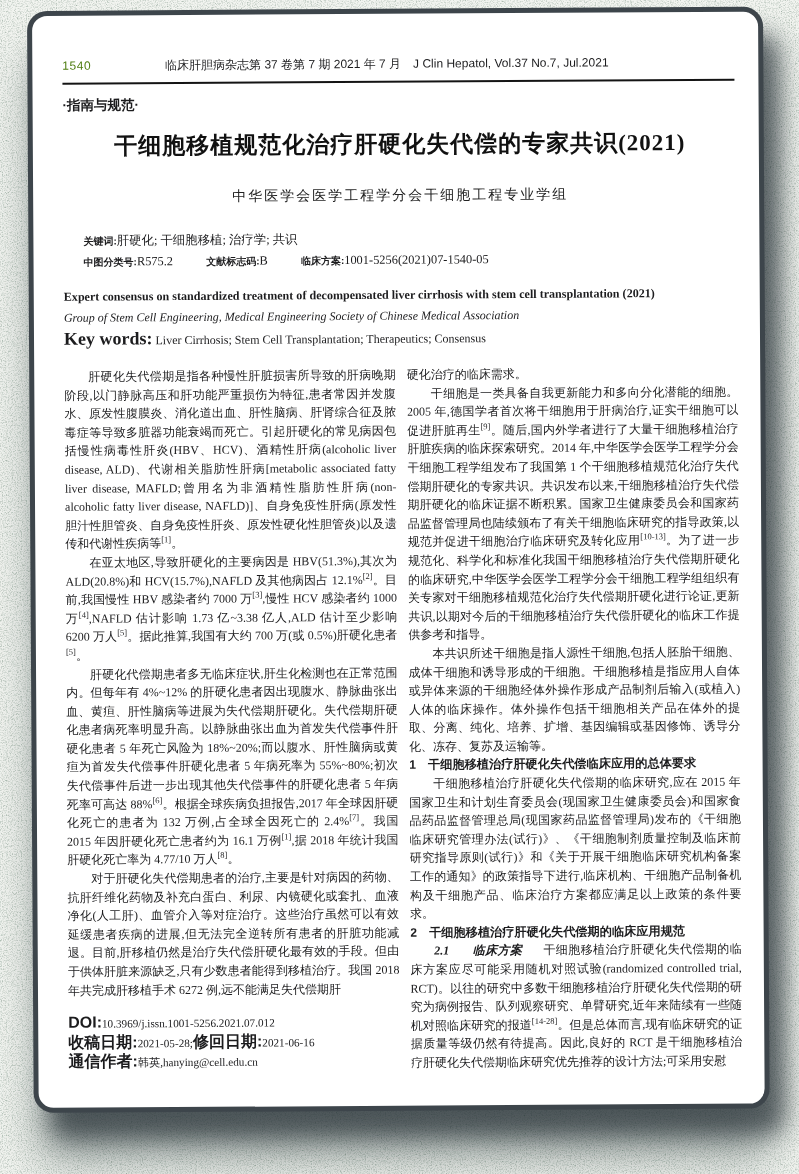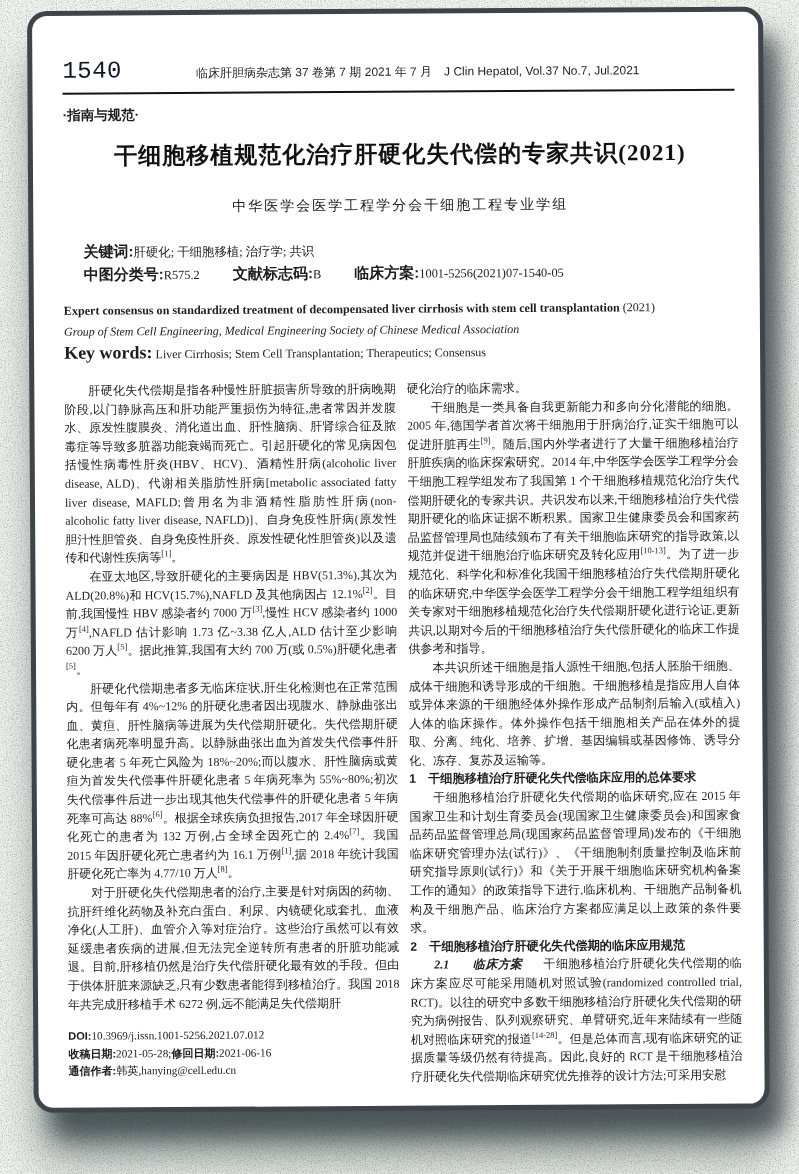--- a/index.html
+++ b/index.html
@@ -28,21 +28,21 @@
     transform: rotate(-0.35deg);
     transform-origin: top left;
     box-shadow: 16px 26px 22px rgba(35,45,50,0.65), 4px 48px 42px rgba(55,70,70,0.45);
     overflow: hidden;
   }
   
   .hdr-row {
     display: flex; align-items: baseline;
     font-family: "Liberation Sans", "DejaVu Sans", sans-serif;
   }
-  .page-num { font-size: 24px; letter-spacing: 0.5px; color: #0f172a; font-family: Liberation Mono, monospace; }
+  .page-num { font-size: 12px; letter-spacing: 0.5px; color: #4d7c0f; }
   .journal-line { font-size: 12px; margin-left: 74px; color: #1d1d1f; }
   .hdr-rule { border: 0; border-top: 2px solid #141414; margin: 8px 2px 0 0; }
   
   .col-label {
     margin-top: 12px;
     font-family: "Liberation Sans", "DejaVu Sans", sans-serif;
     font-weight: bold; font-size: 13.5px;
   }
   .art-title {
     margin: 16px 0 0 0;
@@ -52,26 +52,26 @@
     color: #111;
   }
   .byline {
     margin-top: 27px;
     text-align: center;
     font-size: 14px; letter-spacing: 2px;
     color: #222;
   }
   
   .meta { margin: 24px 0 0 20px; font-size: 12.4px; line-height: 21px; }
-  .meta b { font-family: "Liberation Sans", "DejaVu Sans", sans-serif; font-weight: bold; font-size: 15px; }
+  .meta b { font-family: "Liberation Sans", "DejaVu Sans", sans-serif; font-weight: bold; font-size: 10px; }
   .meta .gap { margin-right: 30px; margin-top: 6px; }
   
   .english { margin-top: 15px; line-height: 19px; }
   .en-title { font-size: 12.1px; font-weight: bold; white-space: nowrap; }
-  .en-title .yr { font-weight: normal; margin-top: 28px; }
+  .en-title .yr { font-weight: bold; margin-top: 28px; }
   .en-authors { font-size: 12px; font-style: italic; margin-top: 2px; }
   .en-kw { font-size: 12px; margin-top: 2px; }
   .en-kw b { font-size: 18px; }
   
   .columns { display: flex; gap: 11px; margin-top: 17px; }
   .col { width: 338px; overflow: hidden; }
   .body-par {
     margin: 0;
     font-size: 12px; line-height: 18.6px;
     text-align: justify;
@@ -82,21 +82,21 @@
   .sec-h {
     margin: 0;
     font-family: "Liberation Sans", "DejaVu Sans", sans-serif;
     font-weight: bold; font-size: 12.2px; line-height: 18.6px;
     text-align: left;
   }
   .sub-num { font-weight: bold; font-style: italic; margin-right: 23px; }
   .sub-title { font-weight: bold; font-style: italic; margin-right: 21px; }
   
   .footnote { margin-top: 14px; font-size: 11.2px; line-height: 17.5px; }
-  .footnote b { font-family: "Liberation Sans", "DejaVu Sans", sans-serif; font-size: 11px; }
+  .footnote b { font-family: "Liberation Sans", "DejaVu Sans", sans-serif; font-size: 16px; }
 </style>
 </head>
 <body>
 
 <svg class="bg-noise" xmlns="http://www.w3.org/2000/svg" width="799" height="1174">
   <filter id="grain">
     <feTurbulence type="fractalNoise" baseFrequency="0.8" numOctaves="3" seed="11" stitchTiles="stitch"></feTurbulence>
     <feColorMatrix type="matrix" values="0 0 0 0 0.25  0 0 0 0 0.34  0 0 0 0 0.28  0.9 0.9 0.9 0 -1.25"></feColorMatrix>
   </filter>
   <rect width="799" height="1174" fill="#f2f4f0"></rect>

